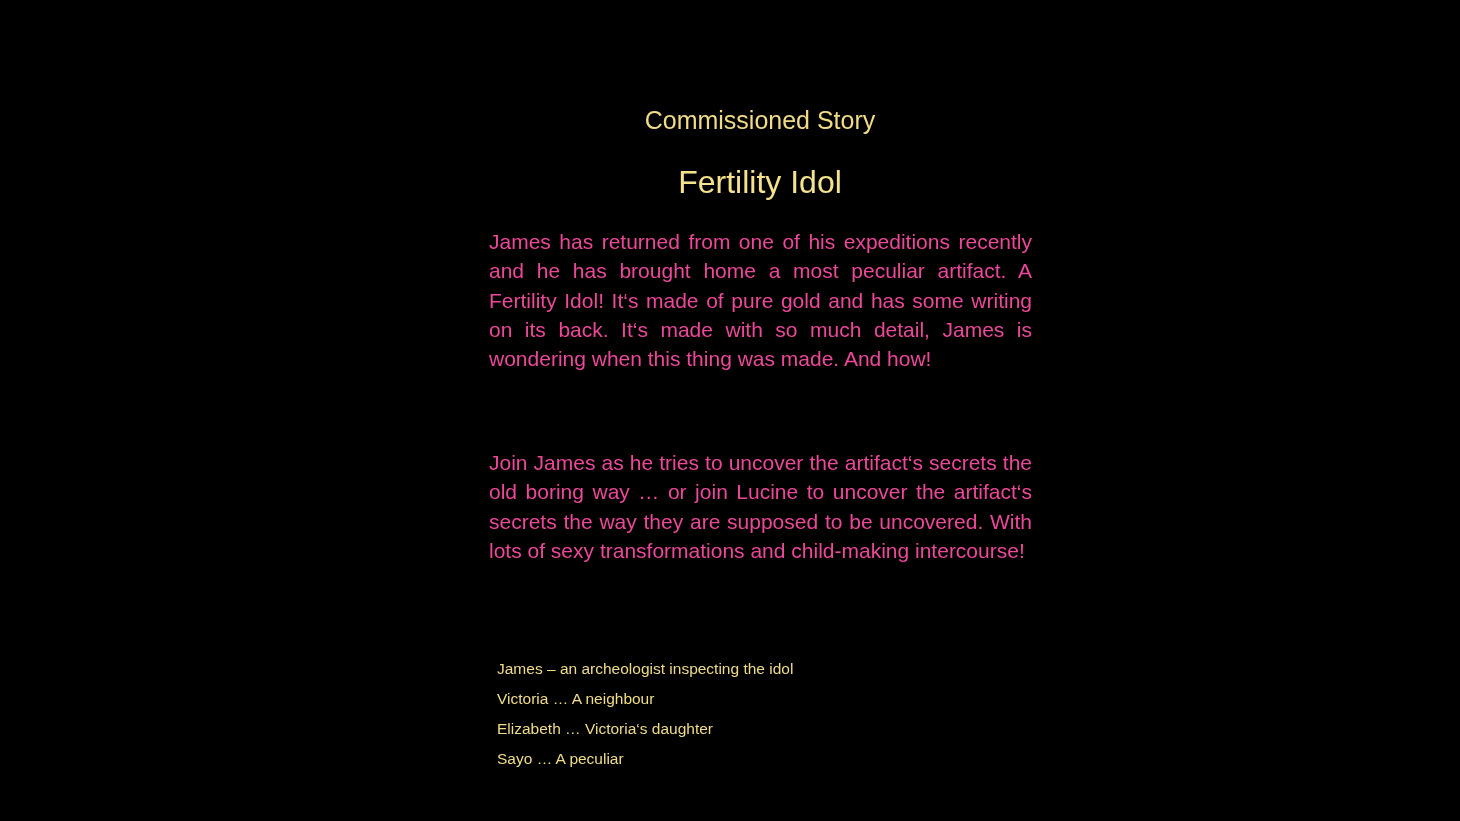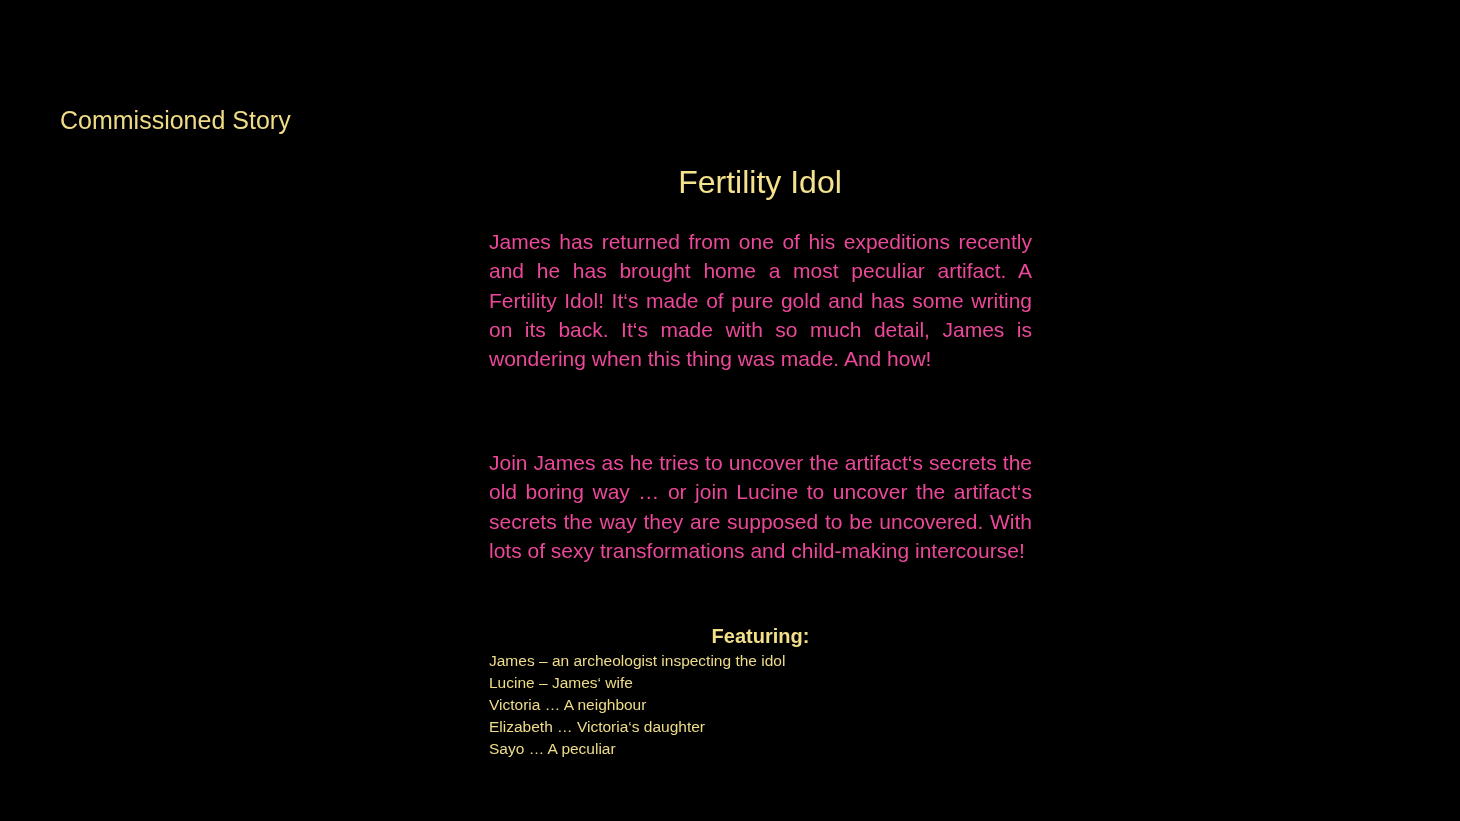--- a/index.html
+++ b/index.html
@@ -18,21 +18,21 @@
     .slide {
       position: absolute;
       left: 0; top: 0;
       width: 1460px; height: 821px;
       background: #000000;
     }
     .supertitle {
       position: absolute;
       left: 0; width: 1460px;
       top: 104px;
-      text-align: left;
+      text-align: center;
       font-size: 25px;
       line-height: 32px;
       color: #f0dc86;
       margin-left: 60px;
       width: 1400px;
       left: 0;
     }
     .title {
       position: absolute;
       left: 0;
@@ -69,33 +69,31 @@
       position: absolute;
       left: 489px;
       top: 650px;
       margin: 0;
       padding: 0;
       list-style: none;
       font-size: 15.5px;
       line-height: 22px;
       color: #efdc88;
     }
-    .cast-list li { margin: 0; padding: 0; white-space: nowrap; }
+    .cast-list li { margin: 8px; padding: 0; white-space: nowrap; }
   </style>
 </head>
 <body>
 
 <div class="slide">
   <div class="supertitle">Commissioned Story</div>
   <div class="title">Fertility Idol</div>
 
   <div class="body para1">James has returned from one of his expeditions recently and he has brought home a most peculiar artifact. A Fertility Idol! It‘s made of pure gold and has some writing on its back. It‘s made with so much detail, James is wondering when this thing was made. And how!</div>
   <div class="body para2">Join James as he tries to uncover the artifact‘s secrets the old boring way … or join Lucine to uncover the artifact‘s secrets the way they are supposed to be uncovered. With lots of sexy transformations and child-making intercourse!</div>
 
-  <div class="featuring-heading">Featuring:</div>
   <ul class="cast-list">
     <li>James – an archeologist inspecting the idol</li>
-    <li>Lucine – James‘ wife</li>
     <li>Victoria … A neighbour</li>
     <li>Elizabeth … Victoria‘s daughter</li>
     <li>Sayo … A peculiar</li>
   </ul>
 </div>
 
 </body></html>

